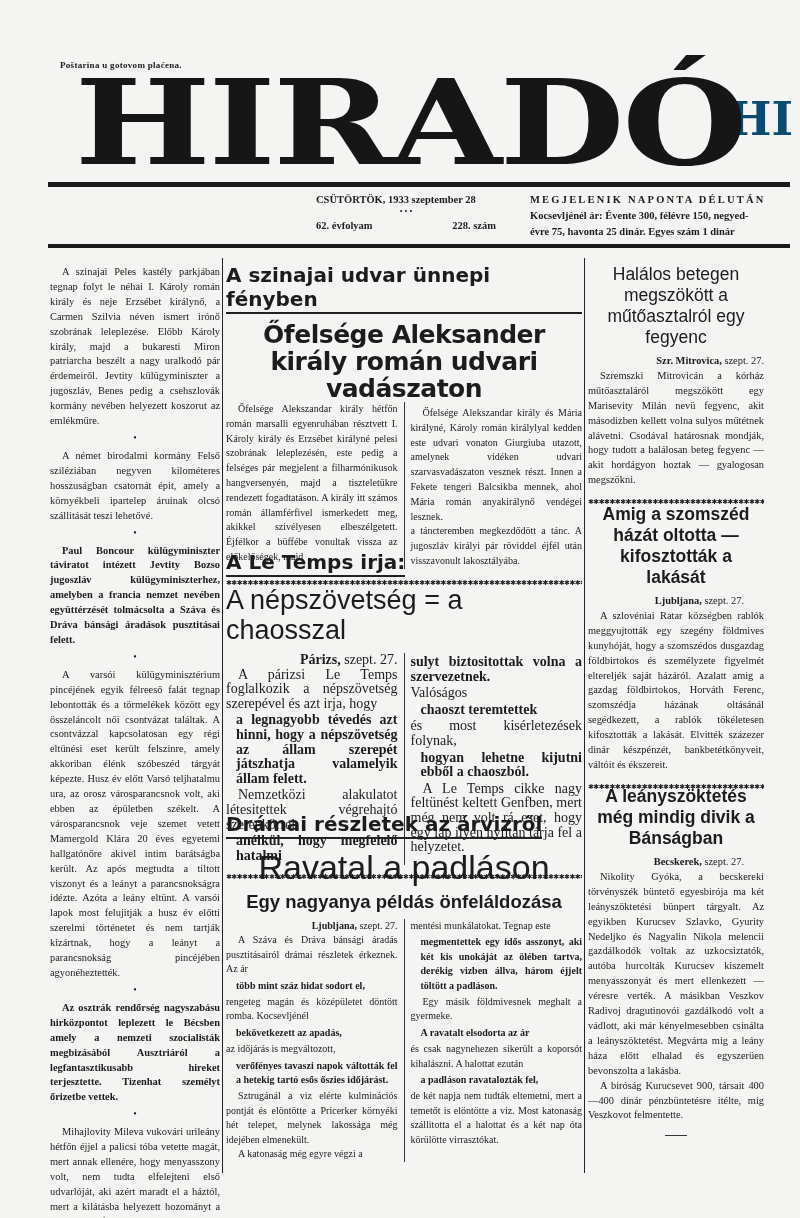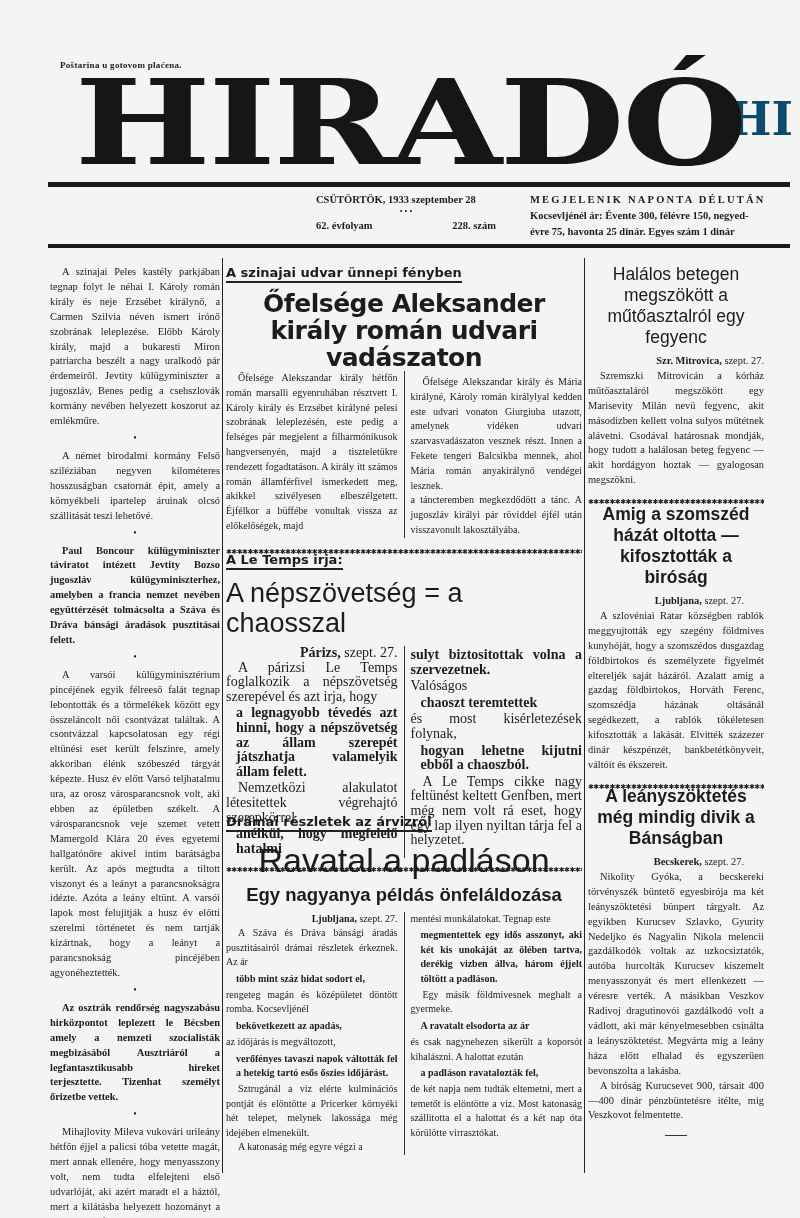--- a/index.html
+++ b/index.html
@@ -16,21 +16,21 @@
   .c2{left:316px;top:192px;width:180px;}
   .c3{left:530px;top:192px;width:260px;}
   .spaced{letter-spacing:2.5px;font-weight:bold;}
   .row{display:flex;justify-content:space-between;}
   .vline{width:1px;background:#222;}
   .col{font-size:10.4px;line-height:14.9px;text-align:justify;}
   .col p{margin:0;text-indent:12px;}
   .col p.b{font-weight:bold;}
   .dot{text-align:center;margin:4px 0 6px;font-size:10px;line-height:10px;}
   .left{left:50px;top:265px;width:170px;}
-  .kicker{font-family:"DejaVu Sans","Liberation Sans",sans-serif;font-weight:bold;font-size:13px;border-bottom:2px solid #222;display:inline-block;padding-bottom:1px;}
+  .kicker{font-family:"DejaVu Sans","Liberation Sans",sans-serif;font-weight:bold;font-size:20px;border-bottom:2px solid #222;display:inline-block;padding-bottom:1px;}
   .hd1{font-family:"DejaVu Sans","Liberation Sans",sans-serif;font-weight:900;font-size:25px;line-height:27px;text-align:center;letter-spacing:-0.5px;}
   .center{left:226px;width:356px;}
   .twocol{display:flex;gap:6px;}
   .twocol > div{flex:1;}
   .twocol .sep{flex:0 0 1px;background:#333;}
   .stars{font-size:7px;letter-spacing:-0.5px;overflow:hidden;white-space:nowrap;line-height:8px;}
   .hd2{font-family:"Liberation Sans","DejaVu Sans",sans-serif;font-size:27px;text-align:left;line-height:30px;}
   .hd3{font-family:"Liberation Sans","DejaVu Sans",sans-serif;font-size:34px;text-align:center;line-height:36px;}
   .hd3s{font-family:"Liberation Sans","DejaVu Sans",sans-serif;font-weight:bold;font-size:18.5px;text-align:center;line-height:22px;}
   .dateline{text-align:right;}
@@ -157,21 +157,21 @@
   <div class="abs right" style="top:264px;">
     <div class="rhead">Halálos betegen megszökött a műtőasztalról egy fegyenc</div>
     <div class="col" style="margin-top:6px;">
       <div class="dateline"><b>Szr. Mitrovica,</b> <span>szept. 27.</span></div>
       <p>Szremszki Mitrovicán a kórház műtőasztaláról megszökött egy Marisevity Milán nevü fegyenc, akit másodizben kellett volna sulyos műtétnek alávetni. Csodával határosnak mondják, hogy tudott a halálosan beteg fegyenc — akit hordágyon hoztak — gyalogosan megszökni.</p>
     </div>
     <div class="stars" style="margin-top:10px;">✱✱✱✱✱✱✱✱✱✱✱✱✱✱✱✱✱✱✱✱✱✱✱✱✱✱✱✱✱✱✱✱✱✱✱✱✱✱✱✱✱✱✱✱✱✱✱✱✱✱✱✱✱✱✱✱✱✱✱✱✱✱✱✱✱✱✱✱✱✱✱✱✱✱✱✱✱✱✱✱✱✱✱✱✱✱✱✱✱</div>
   </div>
 
   <div class="abs right" style="top:504px;">
-    <div class="rhead b">Amig a szomszéd házát oltotta — kifosztották a biróság</div>
+    <div class="rhead b">Amig a szomszéd házát oltotta — kifosztották a lakását</div>
     <div class="col" style="margin-top:6px;">
       <div class="dateline" style="padding-right:20px;"><b>Ljubljana,</b> <span>szept. 27.</span></div>
       <p>A szlovéniai Ratar községben rablók meggyujtották egy szegény földmives kunyhóját, hogy a szomszédos dusgazdag földbirtokos és személyzete figyelmét eltereljék saját házáról. Azalatt amig a gazdag földbirtokos, Horváth Ferenc, szomszédja házának oltásánál segédkezett, a rablók tökéletesen kifosztották a lakását. Elvitték százezer dinár készpénzét, bankbetétkönyveit, váltóit és ékszereit.</p>
     </div>
     <div class="stars" style="margin-top:10px;">✱✱✱✱✱✱✱✱✱✱✱✱✱✱✱✱✱✱✱✱✱✱✱✱✱✱✱✱✱✱✱✱✱✱✱✱✱✱✱✱✱✱✱✱✱✱✱✱✱✱✱✱✱✱✱✱✱✱✱✱✱✱✱✱✱✱✱✱✱✱✱✱✱✱✱✱✱✱✱✱✱✱✱✱✱✱✱✱✱</div>
   </div>
 
   <div class="abs right" style="top:786px;">
     <div class="rhead b">A leányszöktetés még mindig divik a Bánságban</div>
     <div class="col" style="margin-top:6px;">

